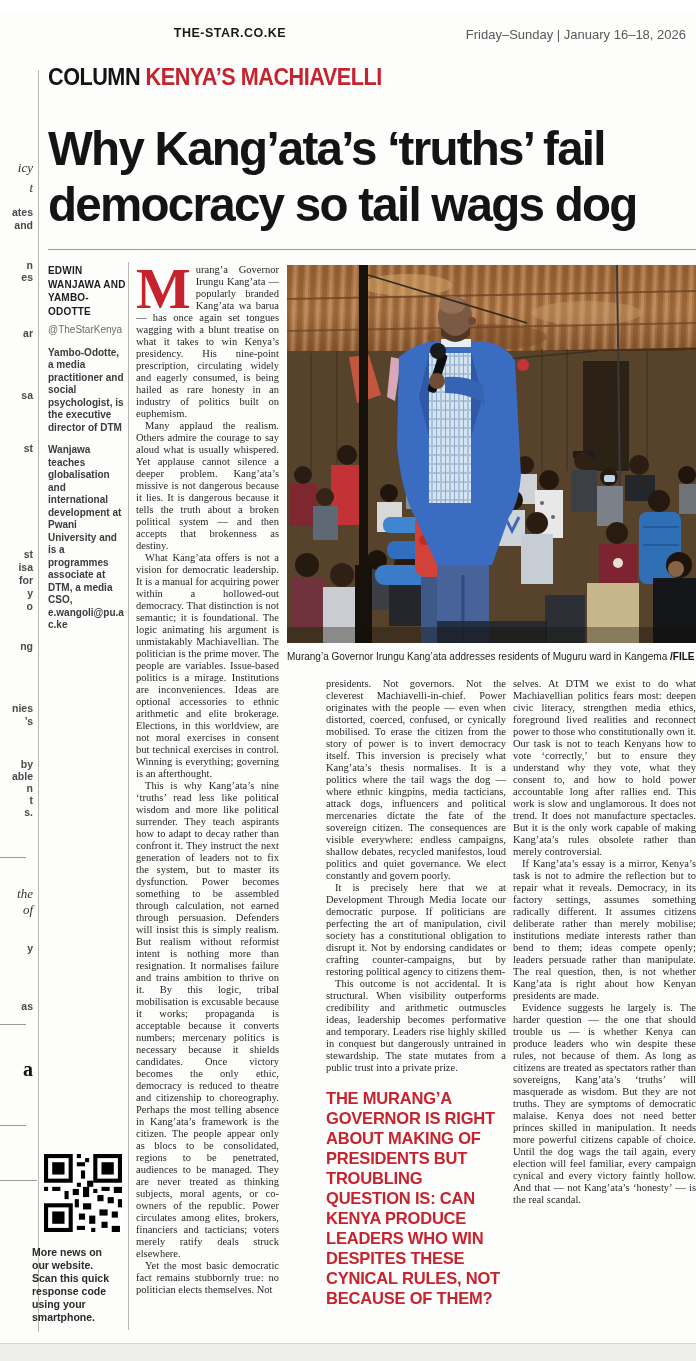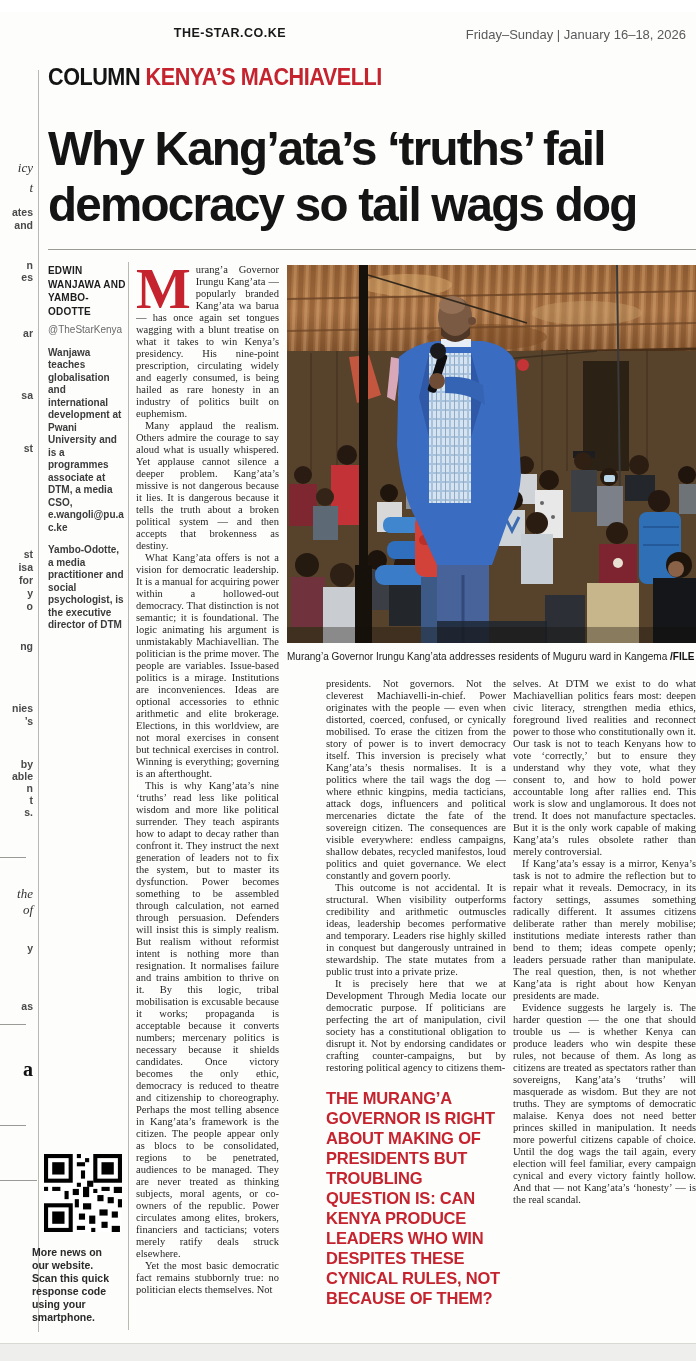--- a/index.html
+++ b/index.html
@@ -113,22 +113,22 @@
   <div class="v-rule" style="left:38px;top:58px;height:1262px;"></div>
   <div class="v-rule" style="left:128px;top:250px;height:1068px;"></div>
   <div class="h-rule" style="left:48px;top:237px;width:648px;"></div>
 
   <div class="kicker"><span>COLUMN</span>&nbsp;<span class="series">KENYA’S MACHIAVELLI</span></div>
   <div class="headline">Why Kang’ata’s ‘truths’ fail democracy so tail wags dog</div>
 
   <div class="bio-col">
     <div class="authors">EDWIN WANJAWA AND YAMBO-ODOTTE</div>
     <div class="handle">@TheStarKenya</div>
+    <p class="bio">Yambo-Odotte, a media practitioner and social psychologist, is the executive director of DTM</p>
     <p class="bio">Wanjawa teaches globalisation and international development at Pwani University and is a programmes associate at DTM, a media CSO, e.wangoli@pu.ac.ke</p>
-    <p class="bio">Yambo-Odotte, a media practitioner and social psychologist, is the executive director of DTM</p>
   </div>
 
   <div class="bodycol col1">
     <p><span class="dropcap">M</span><span>urang’a Governor Irungu Kang’ata — popularly branded Kang’ata wa barua — has once again set tongues wagging with a blunt treatise on what it takes to win Kenya’s presidency. His nine-point prescription, circulating widely and eagerly consumed, is being hailed as rare honesty in an industry of politics built on euphemism.</span></p>
     <div class="run">
 
     <p>Many applaud the realism. Others admire the courage to say aloud what is usually whispered. Yet applause cannot silence a deeper problem. Kang’ata’s missive is not dangerous because it lies. It is dangerous because it tells the truth about a broken political system — and then accepts that brokenness as destiny.</p>
         <p>What Kang’ata offers is not a vision for democratic leadership. It is a manual for acquiring power within a hollowed-out democracy. That distinction is not semantic; it is foundational. The logic animating his argument is unmistakably Machiavellian. The politician is the prime mover. The people are variables. Issue-based politics is a mirage. Institutions are inconveniences. Ideas are optional accessories to ethnic arithmetic and elite brokerage. Elections, in this worldview, are not moral exercises in consent but technical exercises in control. Winning is everything; governing is an afterthought.</p>
         <p>This is why Kang’ata’s nine ‘truths’ read less like political wisdom and more like political surrender. They teach aspirants how to adapt to decay rather than confront it. They instruct the next generation of leaders not to fix the system, but to master its dysfunction. Power becomes something to be assembled through calculation, not earned through persuasion. Defenders will insist this is simply realism. But realism without reformist intent is nothing more than resignation. It normalises failure and trains ambition to thrive on it. By this logic, tribal mobilisation is excusable because it works; propaganda is acceptable because it converts numbers; mercenary politics is necessary because it shields candidates. Once victory becomes the only ethic, democracy is reduced to theatre and citizenship to choreography. Perhaps the most telling absence in Kang’ata’s framework is the citizen. The people appear only as blocs to be consolidated, regions to be penetrated, audiences to be managed. They are never treated as thinking subjects, moral agents, or co-owners of the republic. Power circulates among elites, brokers, financiers and tacticians; voters merely ratify deals struck elsewhere.</p>
         <p>Yet the most basic democratic fact remains stubbornly true: no politician elects themselves. Not</p>
@@ -271,22 +271,22 @@
       <rect x="150" y="356" width="110" height="22" fill="#1c2430" opacity="0.8"></rect>
       <rect x="0" y="362" width="409" height="16" fill="rgba(20,15,10,0.35)"></rect>
     </svg>
   </div>
   <div class="caption"><span>Murang’a Governor Irungu Kang’ata addresses residents of Muguru ward in Kangema</span> <span class="credit">/FILE</span></div>
 
   <div class="bodycol col2">
     <div class="run">
 
     <p>presidents. Not governors. Not the cleverest Machiavelli-in-chief. Power originates with the people — even when distorted, coerced, confused, or cynically mobilised. To erase the citizen from the story of power is to invert democracy itself. This inversion is precisely what Kang’ata’s thesis normalises. It is a politics where the tail wags the dog — where ethnic kingpins, media tacticians, attack dogs, influencers and political mercenaries dictate the fate of the sovereign citizen. The consequences are visible everywhere: endless campaigns, shallow debates, recycled manifestos, loud politics and quiet governance. We elect constantly and govern poorly.</p>
+        <p>It is precisely here that we at Development Through Media locate our democratic purpose. If politicians are perfecting the art of manipulation, civil society has a constitutional obligation to disrupt it. Not by endorsing candidates or crafting counter-campaigns, but by restoring political agency to citizens them-</p>
         <p>This outcome is not accidental. It is structural. When visibility outperforms credibility and arithmetic outmuscles ideas, leadership becomes performative and temporary. Leaders rise highly skilled in conquest but dangerously untrained in stewardship. The state mutates from a public trust into a private prize.</p>
-        <p>It is precisely here that we at Development Through Media locate our democratic purpose. If politicians are perfecting the art of manipulation, civil society has a constitutional obligation to disrupt it. Not by endorsing candidates or crafting counter-campaigns, but by restoring political agency to citizens them-</p>
       </div>
     <div class="pull-quote">THE MURANG’A GOVERNOR IS RIGHT ABOUT MAKING OF PRESIDENTS BUT TROUBLING QUESTION IS: CAN KENYA PRODUCE LEADERS WHO WIN DESPITES THESE CYNICAL RULES, NOT BECAUSE OF THEM?</div>
   </div>
 
   <div class="bodycol col3">
     <div class="run">
 
     <p>selves. At DTM we exist to do what Machiavellian politics fears most: deepen civic literacy, strengthen media ethics, foreground lived realities and reconnect power to those who constitutionally own it. Our task is not to teach Kenyans how to vote ‘correctly,’ but to ensure they understand why they vote, what they consent to, and how to hold power accountable long after rallies end. This work is slow and unglamorous. It does not trend. It does not manufacture spectacles. But it is the only work capable of making Kang’ata’s rules obsolete rather than merely controversial.</p>
         <p>If Kang’ata’s essay is a mirror, Kenya’s task is not to admire the reflection but to repair what it reveals. Democracy, in its factory settings, assumes something radically different. It assumes citizens deliberate rather than merely mobilise; institutions mediate interests rather than bend to them; ideas compete openly; leaders persuade rather than manipulate. The real question, then, is not whether Kang’ata is right about how Kenyan presidents are made.</p>
         <p>Evidence suggests he largely is. The harder question — the one that should trouble us — is whether Kenya can produce leaders who win despite these rules, not because of them. As long as citizens are treated as spectators rather than sovereigns, Kang’ata’s ‘truths’ will masquerade as wisdom. But they are not truths. They are symptoms of democratic malaise. Kenya does not need better princes skilled in manipulation. It needs more powerful citizens capable of choice. Until the dog wags the tail again, every election will feel familiar, every campaign cynical and every victory faintly hollow. And that — not Kang’ata’s ‘honesty’ — is the real scandal.</p>

